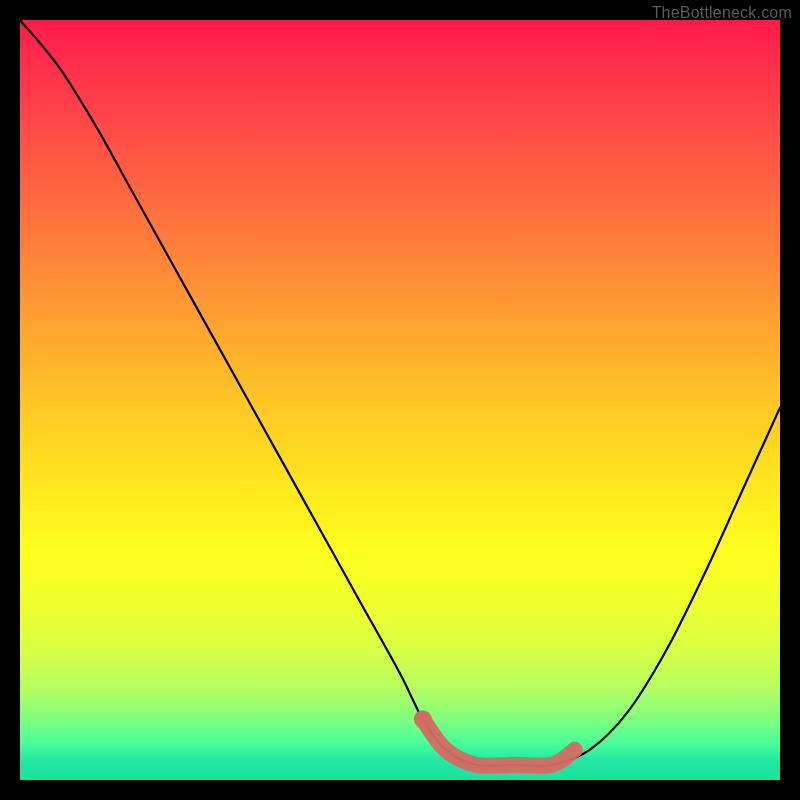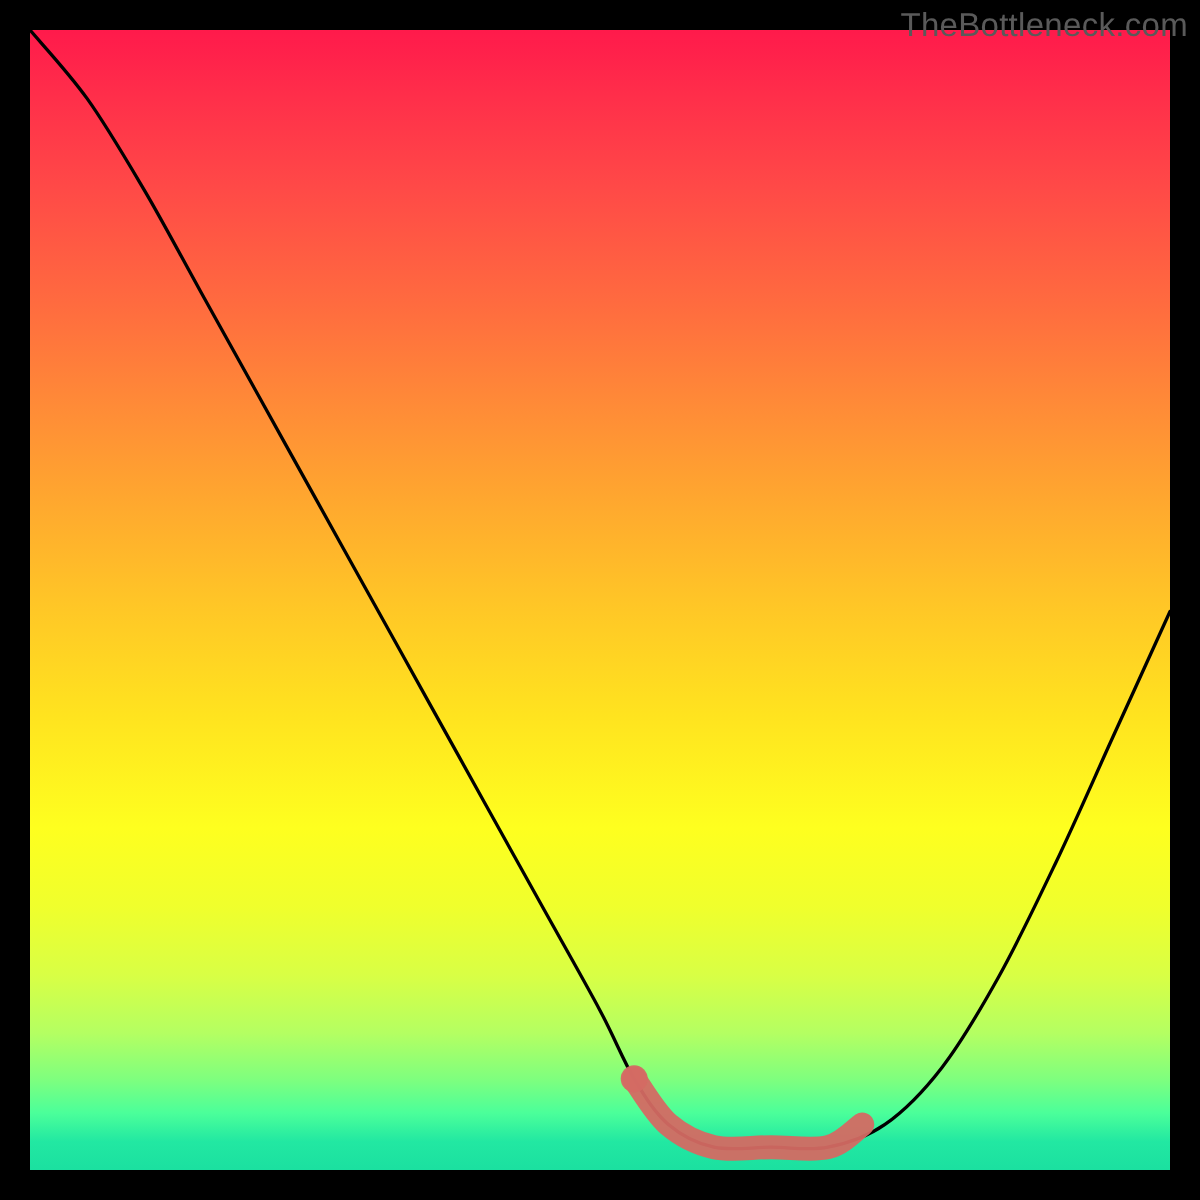--- a/index.html
+++ b/index.html
@@ -15,21 +15,21 @@
     position: relative;
     width: 800px;
     height: 800px;
     background: #000;
   }
   .watermark {
     position: absolute;
     top: 4px;
     right: 8px;
     color: #5a5a5a;
-    font-size: 22px;
+    font-size: 16px;
     font-weight: 500;
     letter-spacing: 0.2px;
     z-index: 20;
   }
   .plot {
     position: absolute;
     left: 20px;
     top: 20px;
     width: 760px;
     height: 760px;

